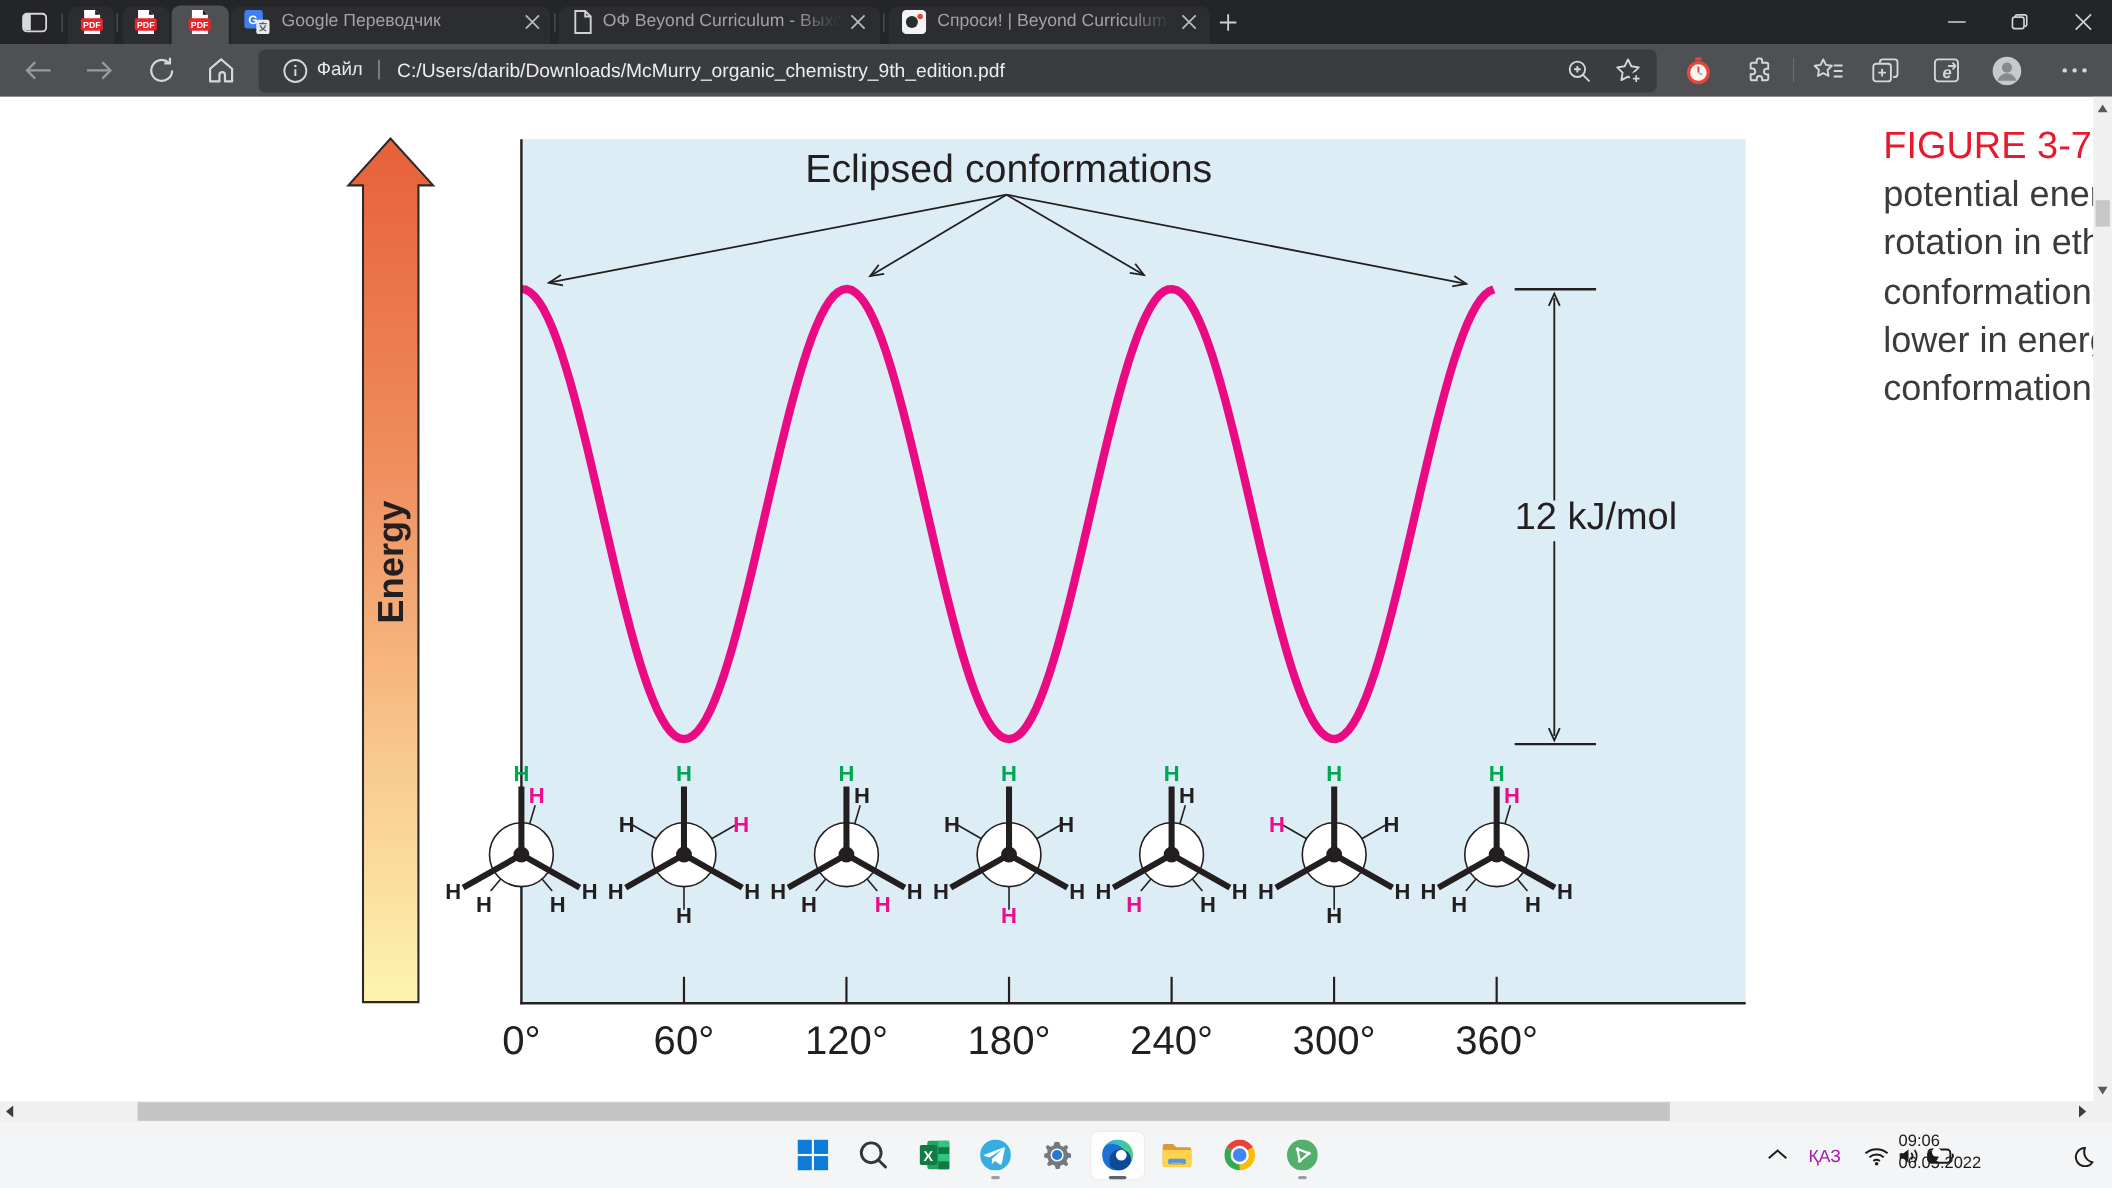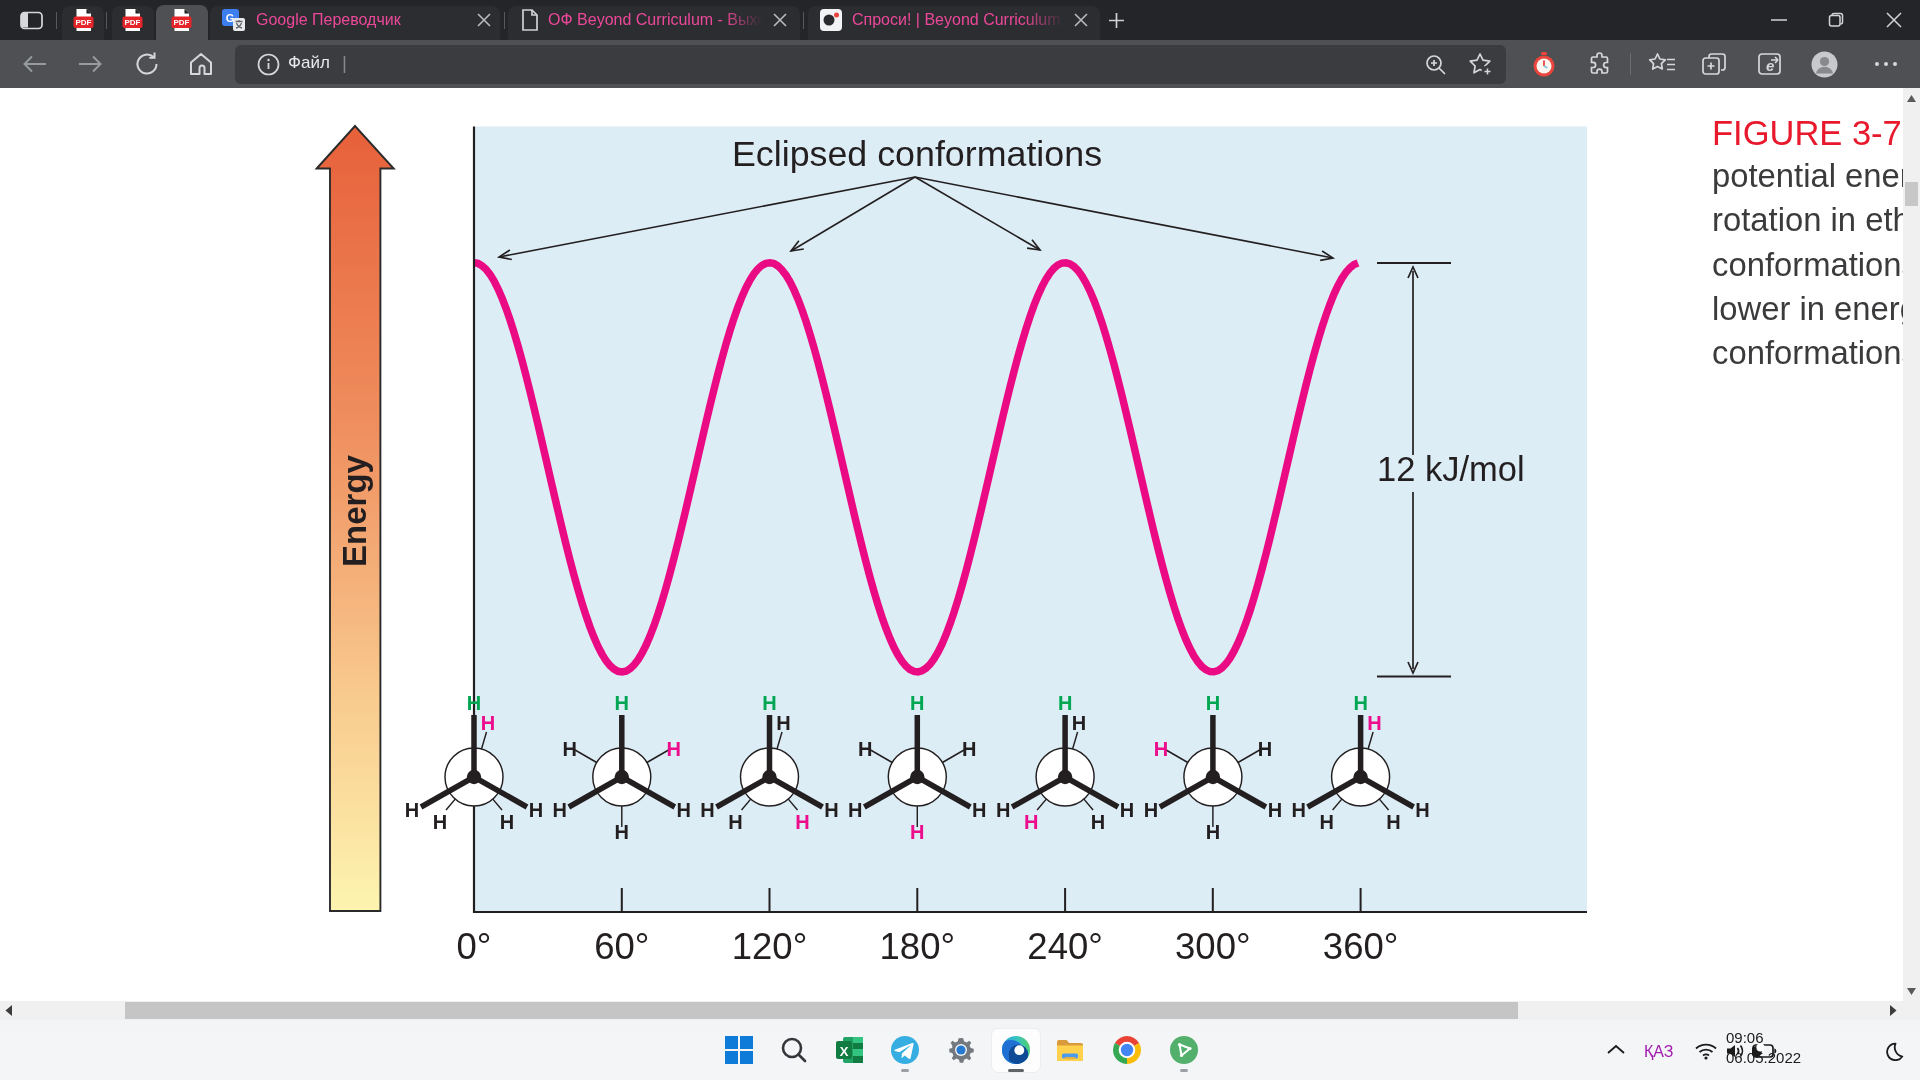--- a/index.html
+++ b/index.html
@@ -2,21 +2,21 @@
 <html><head><meta charset="utf-8"><style>
 *{margin:0;padding:0;box-sizing:border-box}
 html,body{width:1920px;height:1080px;overflow:hidden;font-family:"Liberation Sans",sans-serif}
 .abs{position:absolute}
 #page{position:relative;width:1920px;height:1080px;background:#fff}
 #tabbar{position:absolute;left:0;top:0;width:1920px;height:40px;background:#242528}.tabblock{position:absolute;top:6px;height:34px;background:#2c2d31;border-radius:8px 8px 0 0}
 #toolbar{position:absolute;left:0;top:40px;width:1920px;height:48px;background:#4e5054}
 #pill{position:absolute;left:235px;top:5px;width:1271px;height:39px;background:#3a3c40;border-radius:6px}
 #content{position:absolute;left:0;top:88px;width:1920px;height:913px;background:#fff}
 #taskbar{position:absolute;left:0;top:1020px;width:1920px;height:60px;background:#f3f4f6}
-.tabtxt{position:absolute;top:11px;font-size:16px;color:#ec4899;white-space:nowrap;overflow:hidden}
+.tabtxt{position:absolute;top:11px;font-size:16px;color:#a3a3a3;white-space:nowrap;overflow:hidden}
 .sep{position:absolute;top:12px;width:1px;height:17px;background:#56585c}
 text{font-family:"Liberation Sans",sans-serif}
 </style></head><body>
 <div id="page">
 <div id="tabbar">
       <div class="tabblock" style="left:62px;width:42px"></div>
       <div class="tabblock" style="left:112px;width:42px"></div>
       <div class="tabblock" style="left:210px;width:290px"></div>
       <div class="tabblock" style="left:508px;width:292px"></div>
       <div class="tabblock" style="left:808px;width:292px"></div>
@@ -105,20 +105,21 @@
         <path d="M3 11.5L13 3l10 8.5V23h-6.5v-6a2.5 2.5 0 00-5 0v6H3z" fill="none" stroke="#d6d7d9" stroke-width="2" stroke-linejoin="round"></path>
       </svg>
       <div id="pill"></div>
       <svg class="abs" style="left:257px;top:13px" width="23" height="23">
         <circle cx="11.5" cy="11.5" r="10" fill="none" stroke="#d6d7d9" stroke-width="1.7"></circle>
         <path d="M11.5 10v6" stroke="#d6d7d9" stroke-width="1.8"></path>
         <circle cx="11.5" cy="7" r="1.2" fill="#d6d7d9"></circle>
       </svg>
       <div class="abs" style="left:288px;top:13px;font-size:17px;color:#e9eaec">Файл</div>
       <div class="abs" style="left:342px;top:12px;font-size:19px;color:#85878a">|</div>
+      <div class="abs" style="left:361px;top:14px;font-size:17.5px;color:#eceded">C:/Users/darib/Downloads/McMurry_organic_chemistry_9th_edition.pdf</div>
       <svg class="abs" style="left:1424px;top:13px" width="24" height="24">
         <circle cx="10" cy="10" r="7" fill="none" stroke="#d6d7d9" stroke-width="1.7"></circle>
         <path d="M15 15l6 6M7 10h6M10 7v6" stroke="#d6d7d9" stroke-width="1.7" fill="none"></path>
       </svg>
       <svg class="abs" style="left:1468px;top:12px" width="26" height="26">
         <path d="M12 2l3 6.2 6.8 1-4.9 4.8 1.1 6.8-6-3.2-6 3.2 1.1-6.8L2.2 9.2l6.8-1z" fill="none" stroke="#d6d7d9" stroke-width="1.7" stroke-linejoin="round"></path>
         <circle cx="19.5" cy="19.5" r="6" fill="#3a3c40"></circle>
         <path d="M19.5 16.5v6M16.5 19.5h6" stroke="#d6d7d9" stroke-width="1.5"></path>
       </svg>
       <svg class="abs" style="left:1532px;top:12px" width="24" height="25">

